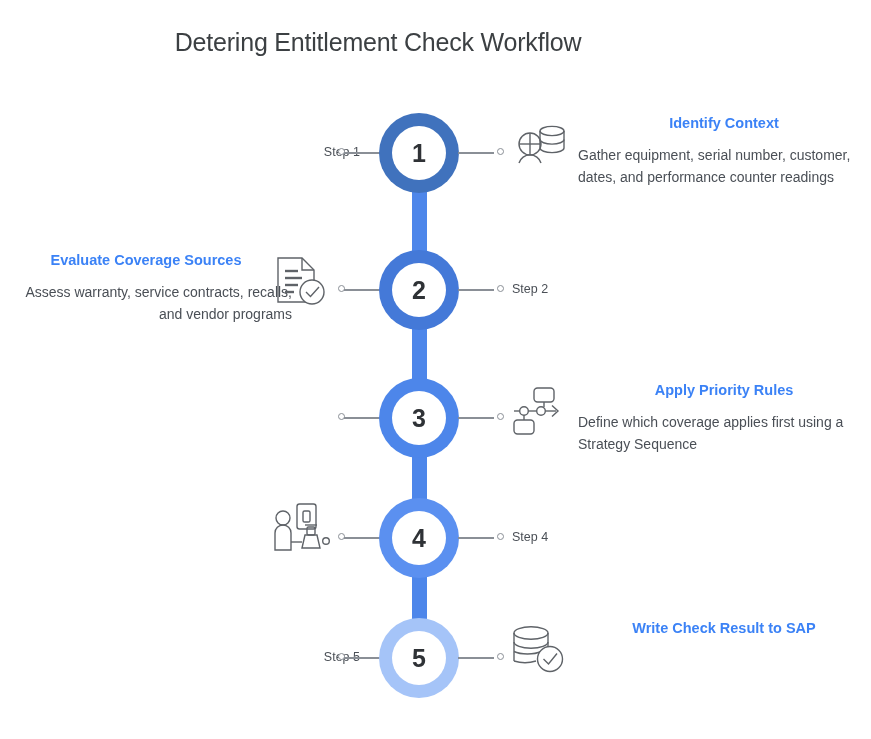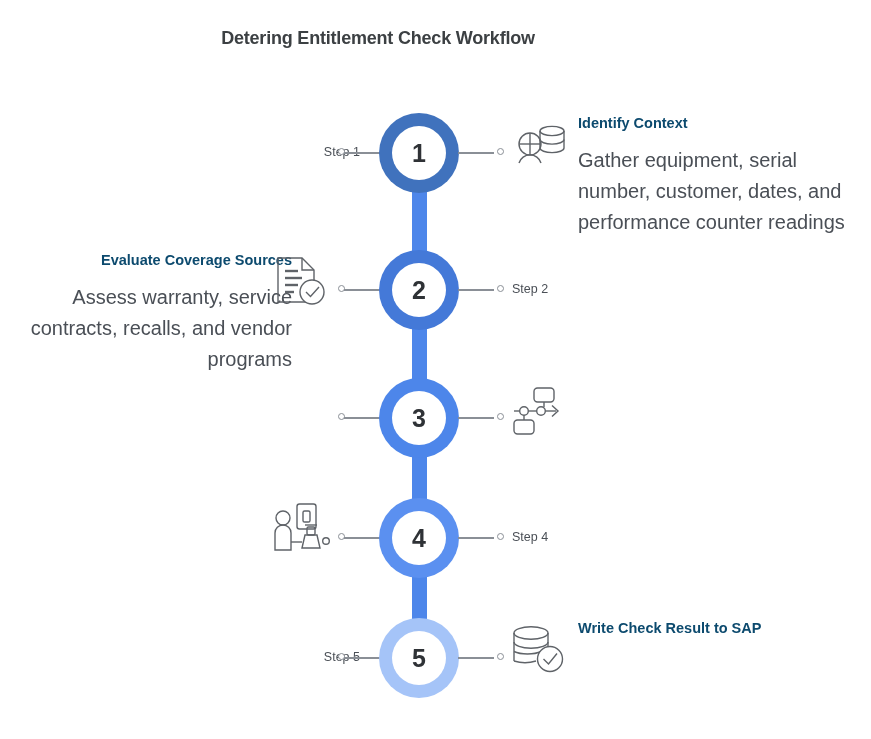--- a/index.html
+++ b/index.html
@@ -15,22 +15,22 @@
     overflow: hidden;
     position: relative;
   }
 
   .page-title {
     position: absolute;
     top: 28px;
     left: 0;
     width: 756px;
     text-align: center;
-    font-size: 18px;
-    font-weight: bold;
+    font-size: 25px;
+    font-weight: normal;
     color: #3c4043;
     letter-spacing: -0.2px;
   }
 
   
   .timeline {
     position: absolute;
     top: 100px;
     left: 0;
     width: 871px;
@@ -111,26 +111,27 @@
   
   .content {
     position: absolute;
     width: 292px;
   }
   .content.right { left: 578px; text-align: left; }
   .content.left  { left: 0px;  text-align: right; }
   .content .c-head {
     font-size: 14.5px;
     font-weight: bold;
-    color: #0c4a6e;
+    color: #3b82f6;
     margin-bottom: 13px;
     line-height: 1.2;
+    text-align: center;
   }
   .content .c-body {
-    font-size: 20px;
+    font-size: 14px;
     color: #4a4f56;
     line-height: 1.55;
   }
 
   
   .icon-wrap {
     position: absolute;
     width: 58px;
     height: 58px;
   }
@@ -226,20 +227,24 @@
         <circle cx="33" cy="25" r="4.3"></circle>
         <path d="M36 16 V21"></path>
         <path d="M16 29.3 V34"></path>
         <path d="M20.3 25 H28.7"></path>
         <path d="M6 25 H11.7"></path>
         <path d="M37.3 25 H48"></path>
         <path d="M44 19.5 L50 25 L44 30.5"></path>
       </svg>
     </div>
 
+    <div class="content right" style="top:4px;">
+      <div class="c-head">Apply Priority Rules</div>
+      <div class="c-body">Define which coverage applies first using a Strategy Sequence</div>
+    </div>
   </div>
 
   <div class="step-row" style="top:398px;">
 
     <div class="icon-wrap left" style="top:4px;">
       <svg width="58" height="58" viewBox="0 0 58 58" fill="none" stroke="#5f6368" stroke-width="1.4">
         <circle cx="11" cy="16" r="7"></circle>
         <path d="M3 48 V31 a8 8 0 0 1 16 0 V48 Z"></path>
         <rect x="25" y="2" width="19" height="25" rx="2.5"></rect>
         <rect x="31" y="9" width="7" height="11" rx="1.6"></rect>

